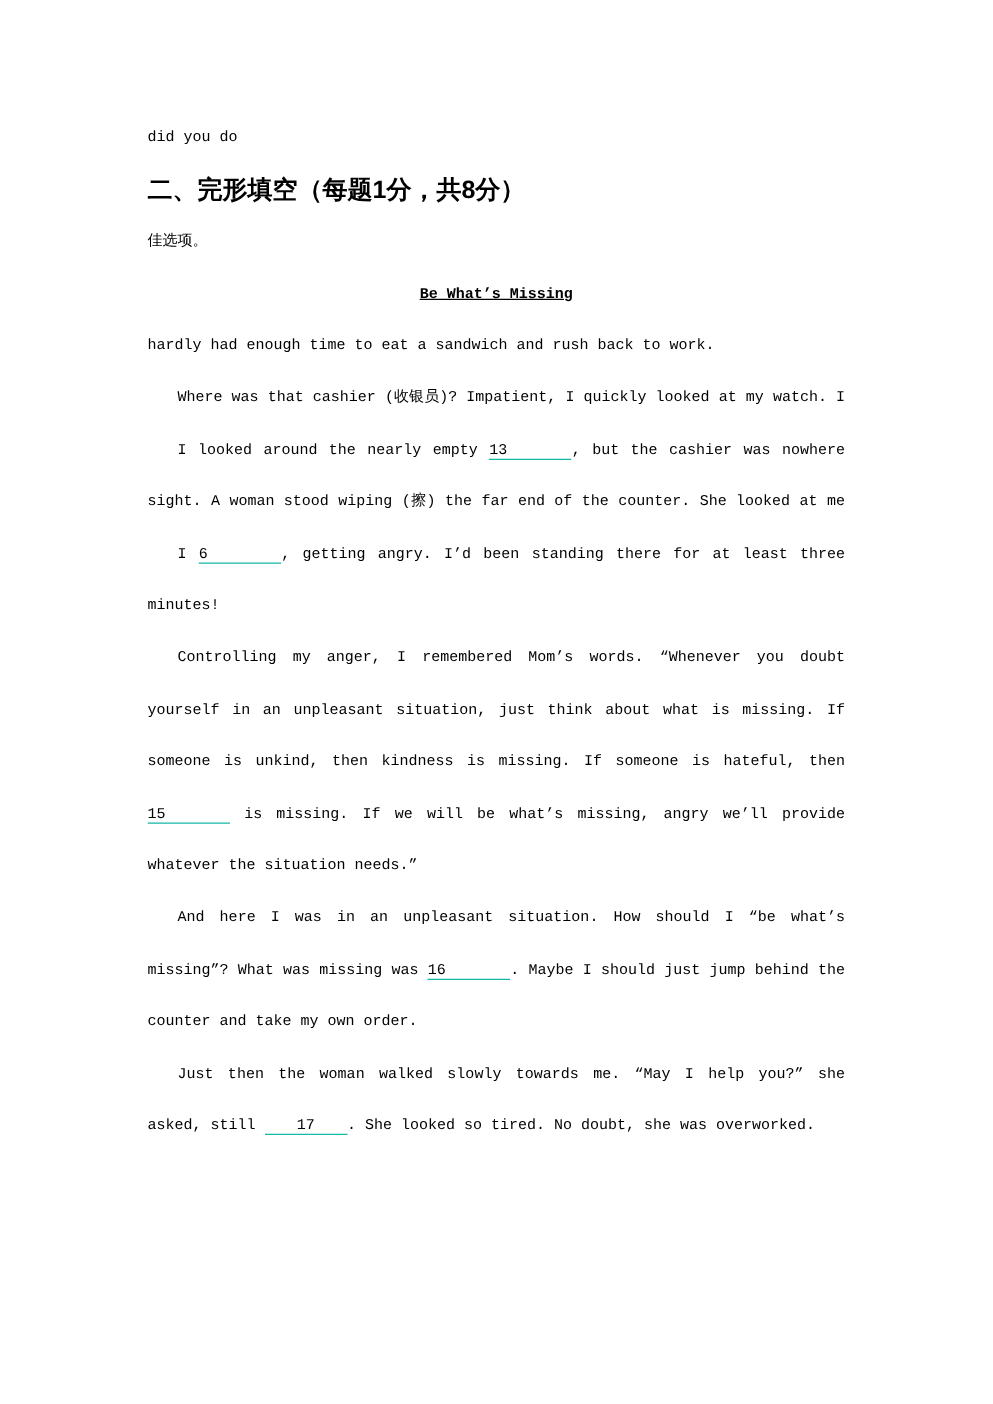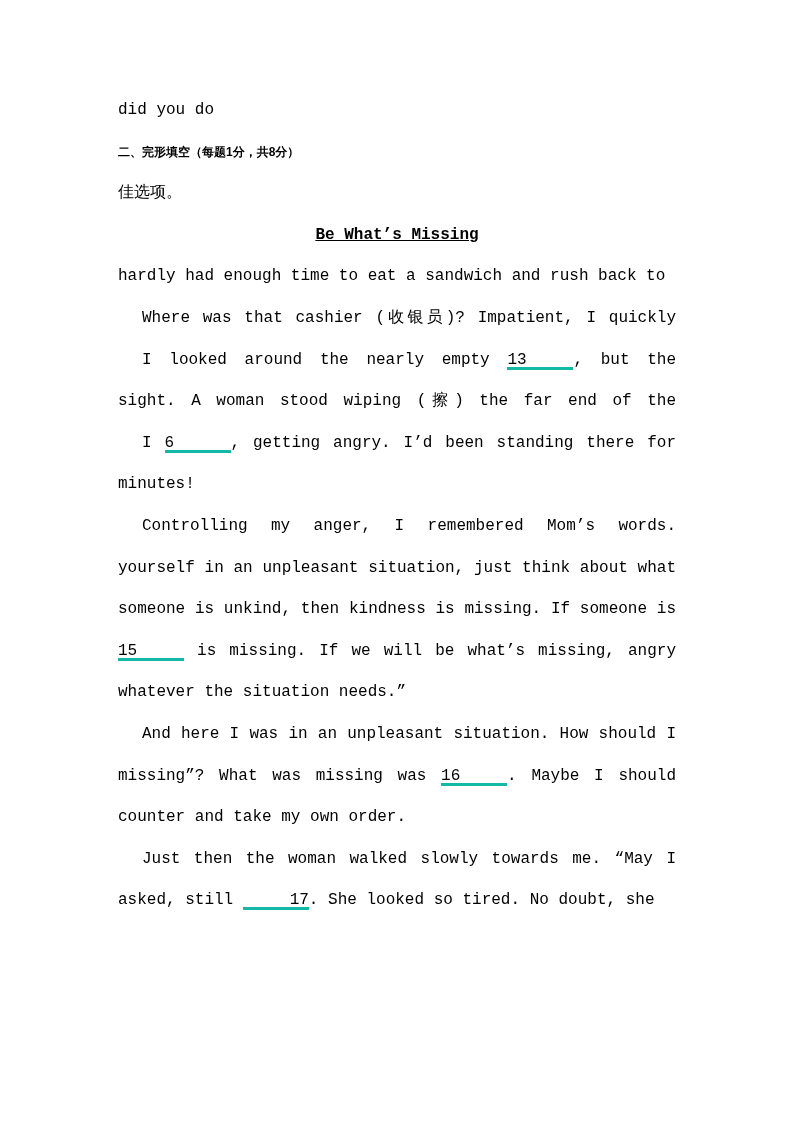--- a/index.html
+++ b/index.html
@@ -14,34 +14,34 @@
   }
   .content {
     position: absolute;
     top: 90px;
     left: 118px;
     width: 558px;
   }
   .line {
     height: 41.6px;
     line-height: 41.6px;
-    font-size: 16px;
+    font-size: 12px;
     overflow: hidden;
   }
   .a-left    { text-align: left; }
   .a-center  { text-align: center; text-decoration: underline; }
   .a-justify { text-align: justify; text-align-last: justify; }
   .indent    { padding-left: 24px; }
-  .heading   { font-weight: bold; font-size: 12px; font-family: "Liberation Sans", "DejaVu Sans", sans-serif; }
+  .heading   { font-weight: bold; font-size: 20px; font-family: "Liberation Sans", "DejaVu Sans", sans-serif; }
   .title     { font-weight: bold; }
   .blank {
     display: inline-block;
     width: 66px;
-    border-bottom: 3px solid #14b8a6;
-    text-align: right;
+    border-bottom: 1px solid #14b8a6;
+    text-align: center;
     line-height: 14px;
     vertical-align: baseline;
   }
 </style>
 </head>
 <body>
 
 <div class="page">
   <div class="content">
       <div class="line body a-left"><span>did you do</span></div>

